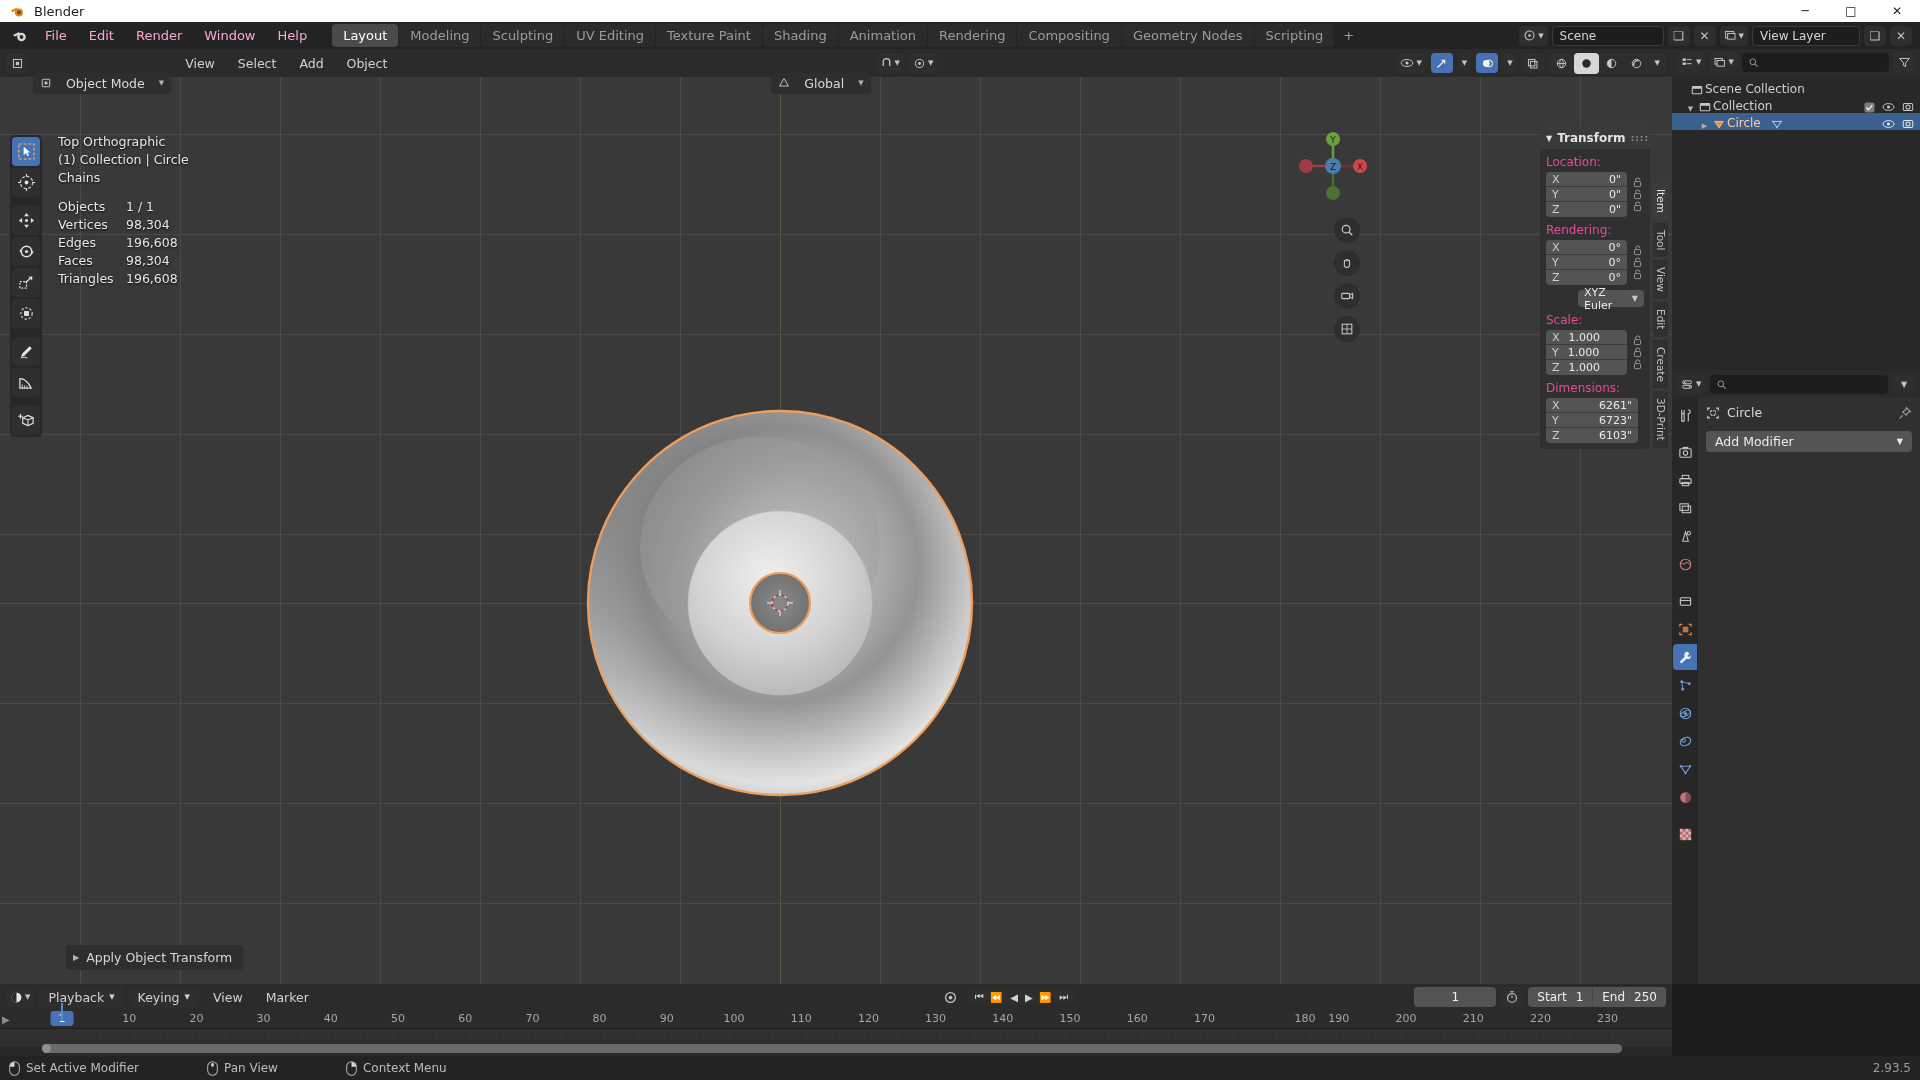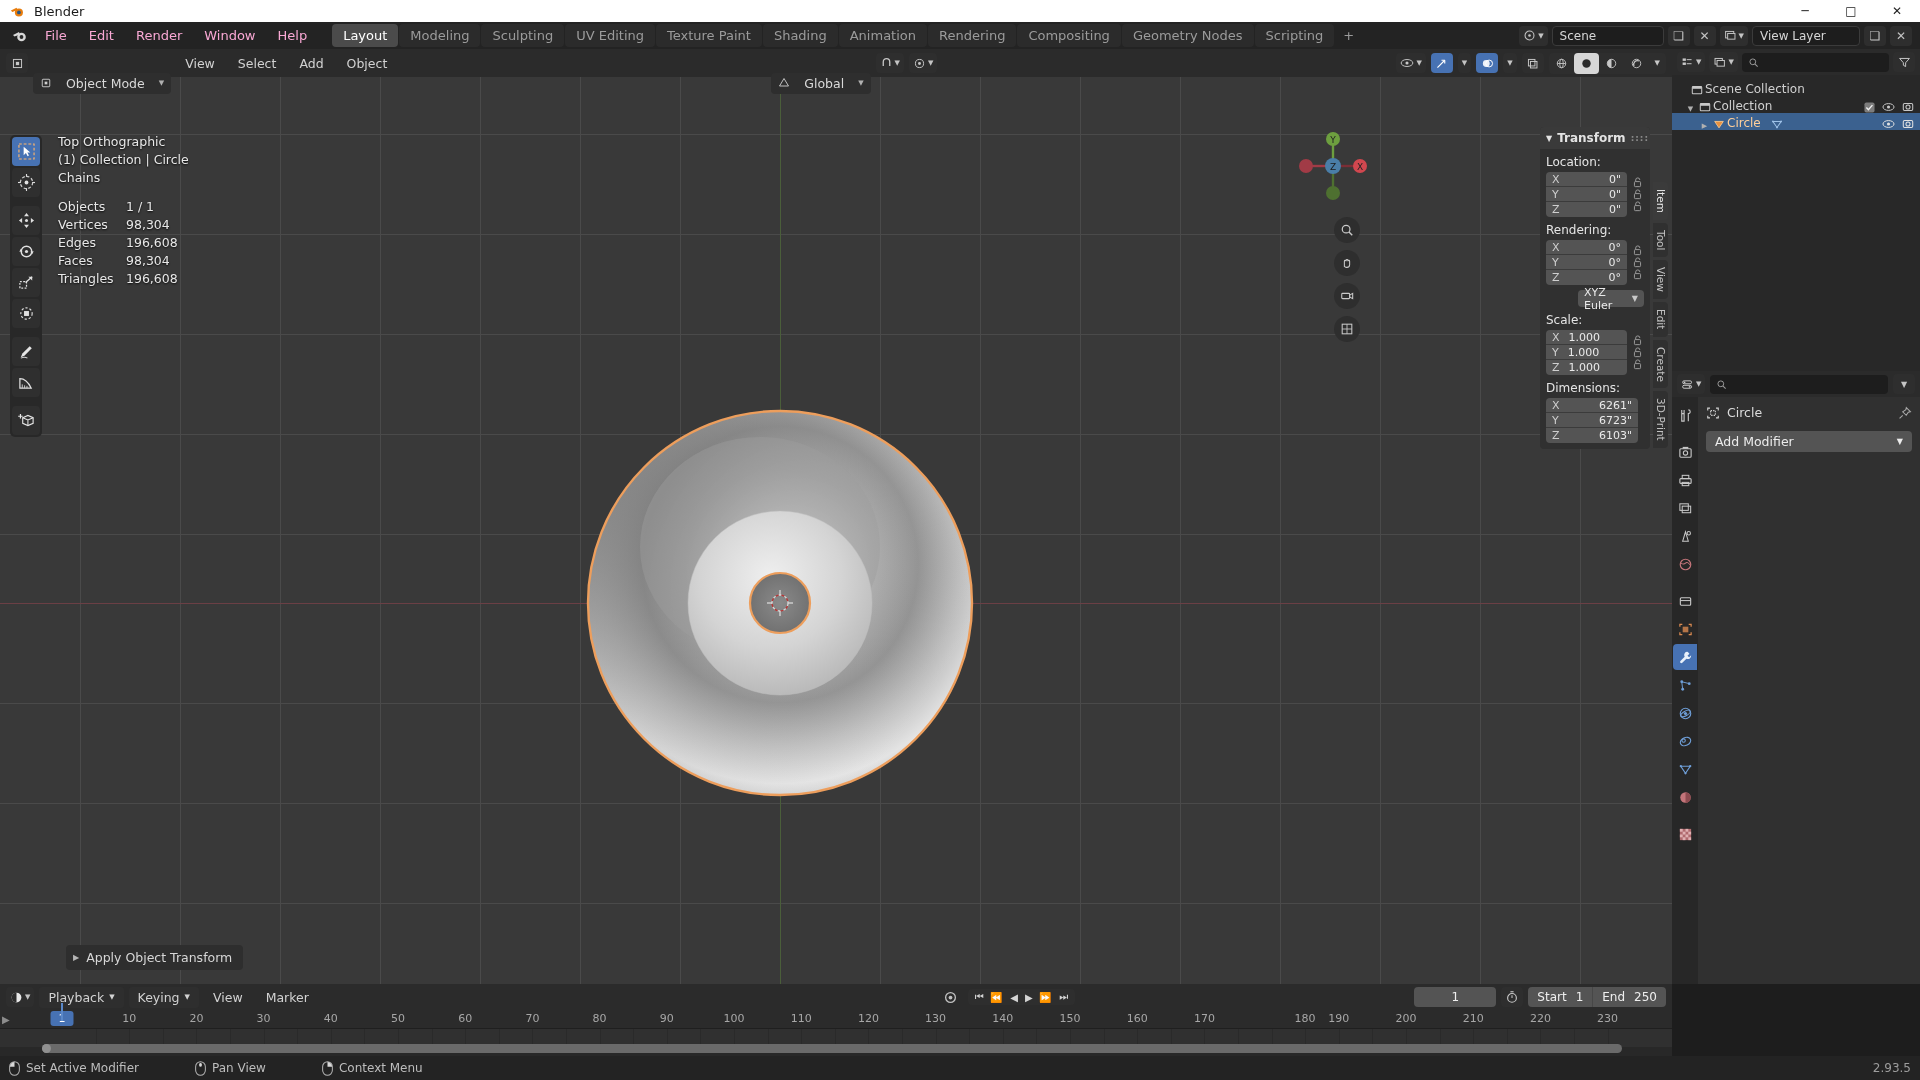--- a/index.html
+++ b/index.html
@@ -95,21 +95,21 @@
 
   
   .npanel {
     position:absolute; right:22px; top:50px; width:110px; z-index:7;
   }
   .npanel-inner { background:#303030; border-radius:4px; padding:0 0 6px 0; width:110px; }
   .np-title { display:flex; align-items:center; gap:5px; background:#3a3a3a; border-radius:4px 4px 0 0;
               padding:4px 6px; font-size:12px; color:#e3e3e3; font-weight:bold; }
   .np-grip { margin-left:auto; color:#8a8a8a; font-size:9px; letter-spacing:1px; }
   .np-sec { padding:3px 6px 0 6px; }
-  .np-label { font-size:12px; color:#e5e5e5; margin:3px 0 3px 0; }
+  .np-label { font-size:12px; color:#ec4899; margin:3px 0 3px 0; }
   .np-rowwrap { display:flex; align-items:center; gap:4px; }
   .np-stack { flex:1; display:flex; flex-direction:column; }
   .np-field {
     background:#545454; height:15px; display:flex; align-items:center; padding:0 6px;
     font-size:11px; color:#eaeaea; border-bottom:1px solid #3b3b3b;
   }
   .np-field:first-child { border-radius:4px 4px 0 0; }
   .np-field:last-child { border-radius:0 0 4px 4px; border-bottom:none; }
   .np-field .ax { color:#cfcfcf; }
   .np-field .val { margin-left:auto; }
@@ -184,21 +184,21 @@
               padding:1px 8px; border-radius:3px; transform:translateX(-50%); }
   .ph-line { position:absolute; top:19px; width:2px; height:18px; background:#5a88c9; }
   .tl-scroll { position:absolute; left:0; bottom:3px; width:1672px; height:9px; }
   .tl-scroll .bar { position:absolute; left:42px; width:1580px; height:9px; background:#6a6a6a; border-radius:5px; }
   .tl-scroll .knob { position:absolute; left:42px; width:9px; height:9px; background:#909090; border-radius:50%; }
   .tl-expand { position:absolute; left:2px; top:30px; font-size:10px; color:#8c8c8c; }
 
   
   .statusbar {
     position:absolute; left:0; top:1056px; width:1920px; height:24px; background:#232323;
-    display:flex; align-items:center; gap:8px; padding:0 9px; font-size:12px; color:#bdbdbd;
+    display:flex; align-items:center; gap:20px; padding:0 9px; font-size:12px; color:#bdbdbd;
   }
   .sb-item { display:flex; align-items:center; gap:6px; margin-right:48px; }
   .sb-version { margin-left:auto; color:#9d9d9d; }
 
   svg { display:block; }
 </style>
 </head>
 <body>
 
 <div id="app">

